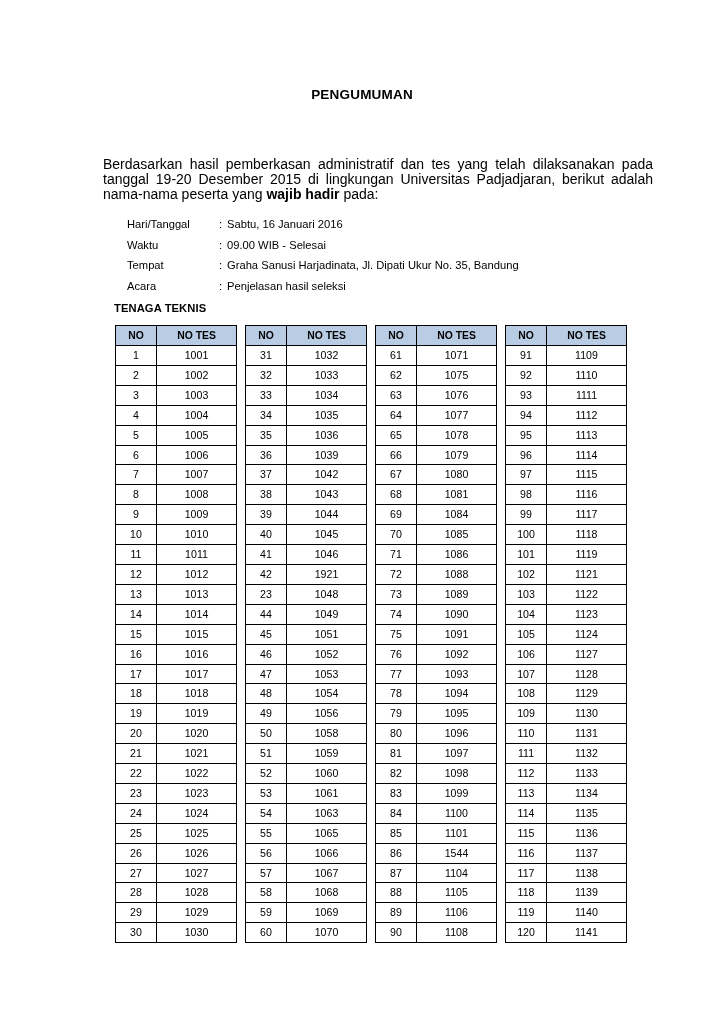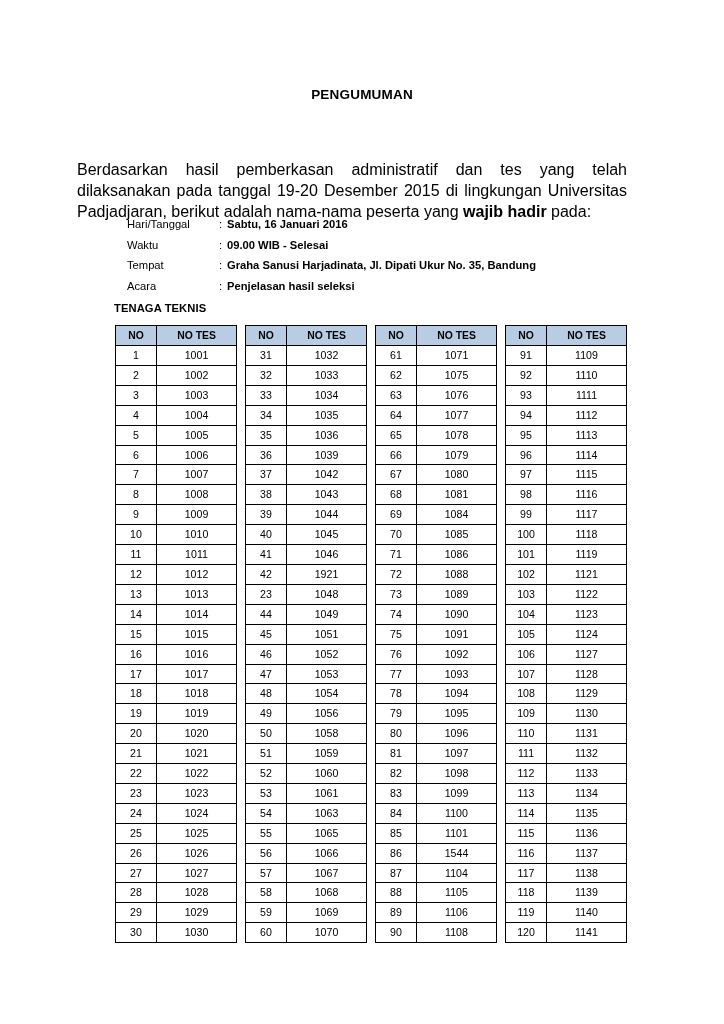--- a/index.html
+++ b/index.html
@@ -27,24 +27,24 @@
     left: 0;
     width: 724px;
     text-align: center;
     font-size: 13.5px;
     font-weight: bold;
     letter-spacing: 0.2px;
   }
   .intro {
     position: absolute;
     top: 143px;
-    left: 77px;
+    left: 103px;
     width: 550px;
-    font-size: 16px;
-    line-height: 21px;
+    font-size: 14px;
+    line-height: 15px;
     text-align: justify;
     text-justify: inter-word;
   }
   .intro .bold {
     font-weight: bold;
   }
   .details {
     position: absolute;
     top: 214px;
     left: 87px;
@@ -59,21 +59,20 @@
   .detail-label {
     width: 92px;
     flex: 0 0 92px;
   }
   .detail-sep {
     width: 8px;
     flex: 0 0 8px;
   }
   .detail-value {
     flex: 1 1 auto;
-    font-weight: bold;
   }
   .section-label {
     position: absolute;
     top: 302px;
     left: 114px;
     font-size: 11.2px;
     font-weight: bold;
     letter-spacing: 0.1px;
   }
   .tables-wrap {

